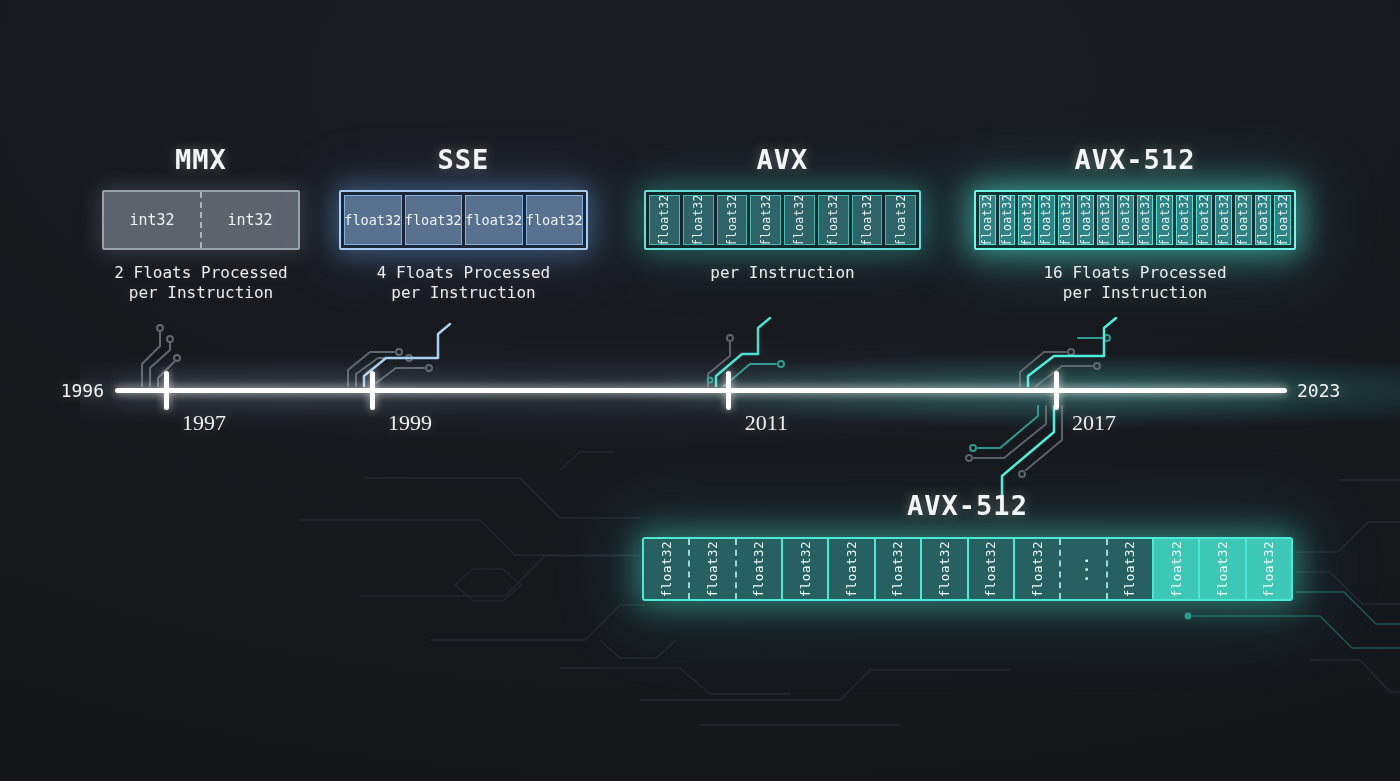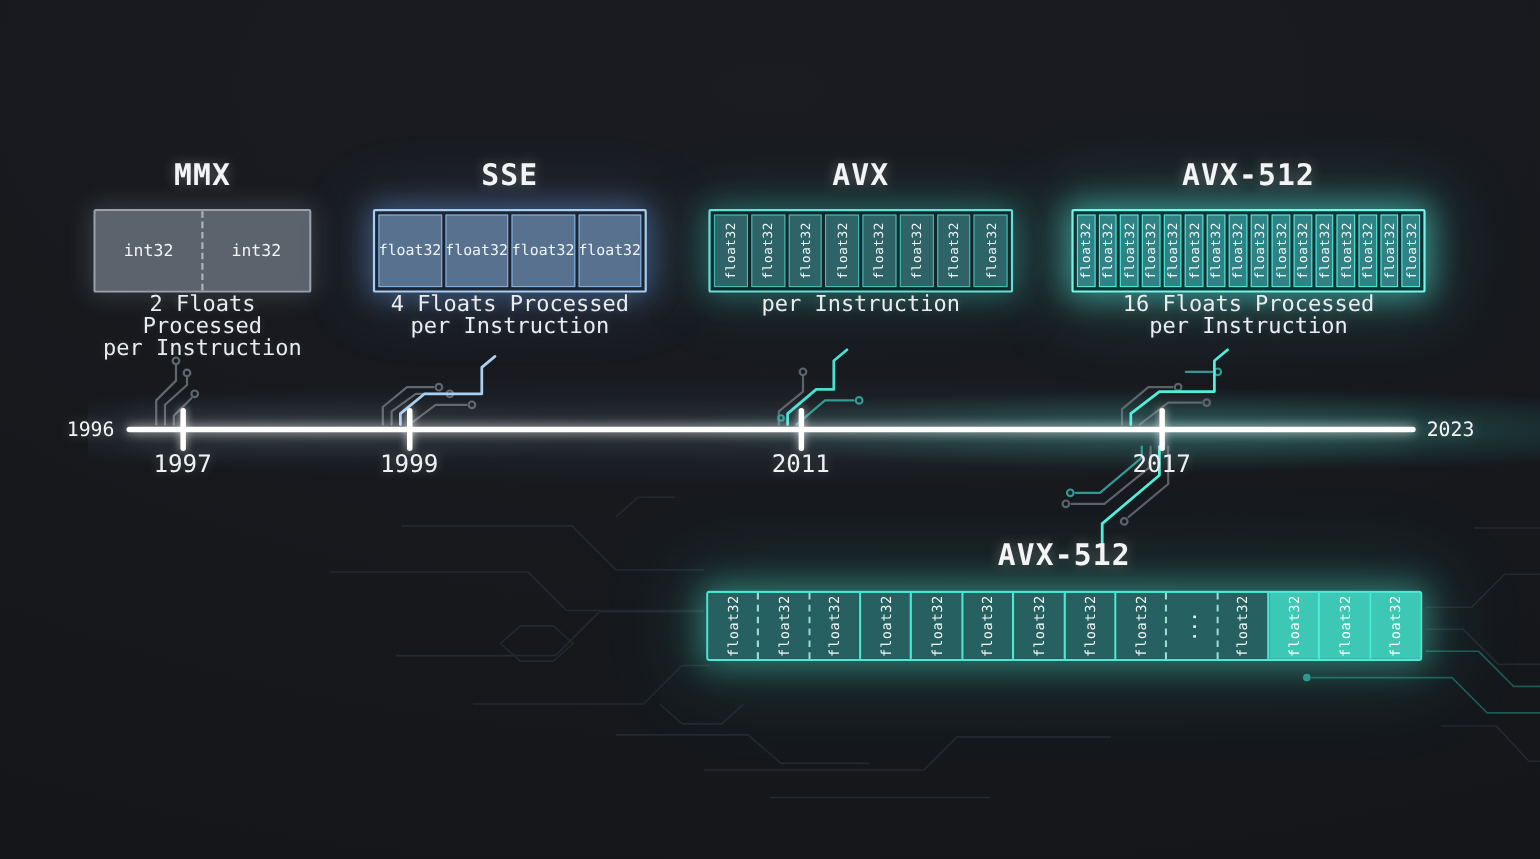--- a/index.html
+++ b/index.html
@@ -9,39 +9,39 @@
   svg.deco{position:absolute;left:0;top:0;pointer-events:none;}
   .tl-glow{position:absolute;left:80px;top:334px;width:1320px;height:114px;pointer-events:none;
     background:
       radial-gradient(52% 46% at 78% 50%, rgba(52,205,192,0.30), rgba(52,205,192,0) 72%),
       radial-gradient(70% 60% at 45% 50%, rgba(120,170,200,0.10), rgba(120,170,200,0) 75%),
       radial-gradient(30% 42% at 12% 50%, rgba(150,180,210,0.10), rgba(150,180,210,0) 75%);}
   
   .reg-group{position:absolute;top:143px;text-align:center;}
   .reg-title{font-size:27px;font-weight:bold;color:#f2f4f6;height:34px;line-height:34px;
     margin-bottom:13px;letter-spacing:1px;text-shadow:0 0 12px rgba(255,255,255,0.30);}
-  .reg-box{display:flex;height:76px;box-sizing:border-box;border:2px solid var(--border);
+  .reg-box{display:flex;height:60px;box-sizing:border-box;border:2px solid var(--border);
     background:var(--gapbg,#141a20);padding:3px;gap:3px;border-radius:2px;box-shadow:var(--glow);text-align:right;}
   .lane{flex:1 1 0;display:flex;align-items:center;justify-content:center;
     border:1.5px solid var(--laneb);background:var(--fill);color:#eef4f6;overflow:hidden;}
   .lane span{font-size:13.5px;}
   .lane.vertical span{writing-mode:vertical-rl;transform:rotate(180deg);font-size:11.5px;letter-spacing:0.5px;}
   .reg-box.plain{padding:0;gap:0;}
   .reg-box.plain .lane{border:none;}
   .reg-box.plain .lane + .lane{border-left:2px dashed rgba(197,206,216,0.75);}
   .reg-box.plain .lane span{font-size:15px;}
-  .reg-caption{font-size:20px;line-height:20px;color:#e9edf0;
+  .reg-caption{margin-top:13px;font-size:16px;line-height:20px;color:#e9edf0;
     text-shadow:0 0 8px rgba(255,255,255,0.14);}
   
   .tl-line{position:absolute;left:115px;top:388px;width:1172px;height:5px;background:#ffffff;
     border-radius:3px;box-shadow:0 0 10px rgba(255,255,255,0.8),0 0 28px rgba(190,235,235,0.45);}
   .tick{position:absolute;top:371px;width:5px;height:39px;background:#ffffff;border-radius:2.5px;
     box-shadow:0 0 8px rgba(255,255,255,0.7);}
-  .tick-label{position:absolute;top:409px;width:120px;height:28px;line-height:28px;text-align:center;
-    font-size:22px;color:#eef1f4;text-shadow:0 0 10px rgba(255,255,255,0.25);}
+  .tick-label{position:absolute;top:409px;width:120px;height:28px;line-height:28px;text-align:right;
+    font-size:22px;color:#eef1f4;text-shadow:0 0 10px rgba(255,255,255,0.25);font-family:Liberation Serif, serif;}
   .tl-end-label{position:absolute;top:374px;height:34px;line-height:34px;font-size:18px;color:#f2f4f6;
     text-shadow:0 0 12px rgba(255,255,255,0.3);}
   #tl-start{left:14px;width:90px;text-align:right;}
   #tl-end{left:1297px;width:95px;text-align:left;}
   
   svg.trace{position:absolute;pointer-events:none;}
   svg.trace path, svg.trace circle{fill:none;stroke-linejoin:round;stroke-linecap:round;}
   
   .bottom-group{position:absolute;left:642px;top:489px;width:651px;text-align:center;}
   .bottom-title{font-size:27px;font-weight:bold;color:#f2f4f6;height:34px;line-height:34px;
@@ -82,21 +82,21 @@
     <g stroke="#1f6a64" stroke-width="1.5" fill="none" stroke-linejoin="round" opacity="0.8">
       <path d="M1296,592 H1344 L1376,624 H1400"></path>
       <path d="M1192,616 H1320 L1352,648 H1400"></path>
       <circle cx="1188" cy="616" r="3.5" fill="#2aa79b" stroke="none"></circle>
       <circle cx="1225" cy="577" r="2.5" fill="none"></circle>
     </g>
   </svg>
 
   <div class="tl-glow"></div>
 
-  <div class="reg-group" style="left:85px;width:198px;">
+  <div class="reg-group" style="left:102px;width:198px;">
     <div class="reg-title">MMX</div>
     <div class="reg-box plain" style="--fill: #5b636d; --border: #99a1aa; --laneb: #c3cbd4; --gapbg: #5b636d; --glow: 0 0 22px 4px rgba(210,222,235,0.16);">
         <div class="lane">
           <span>int32</span>
         </div>
         <div class="lane">
           <span>int32</span>
         </div>
       </div>
     <div class="reg-caption">

